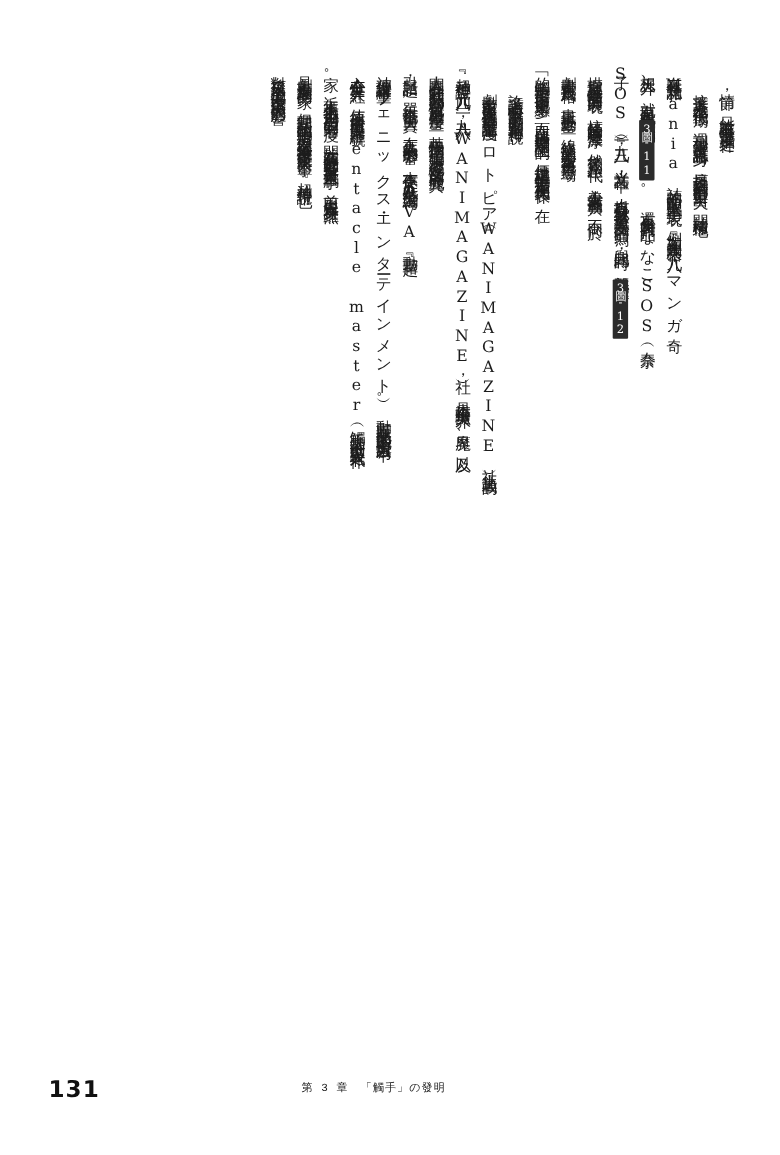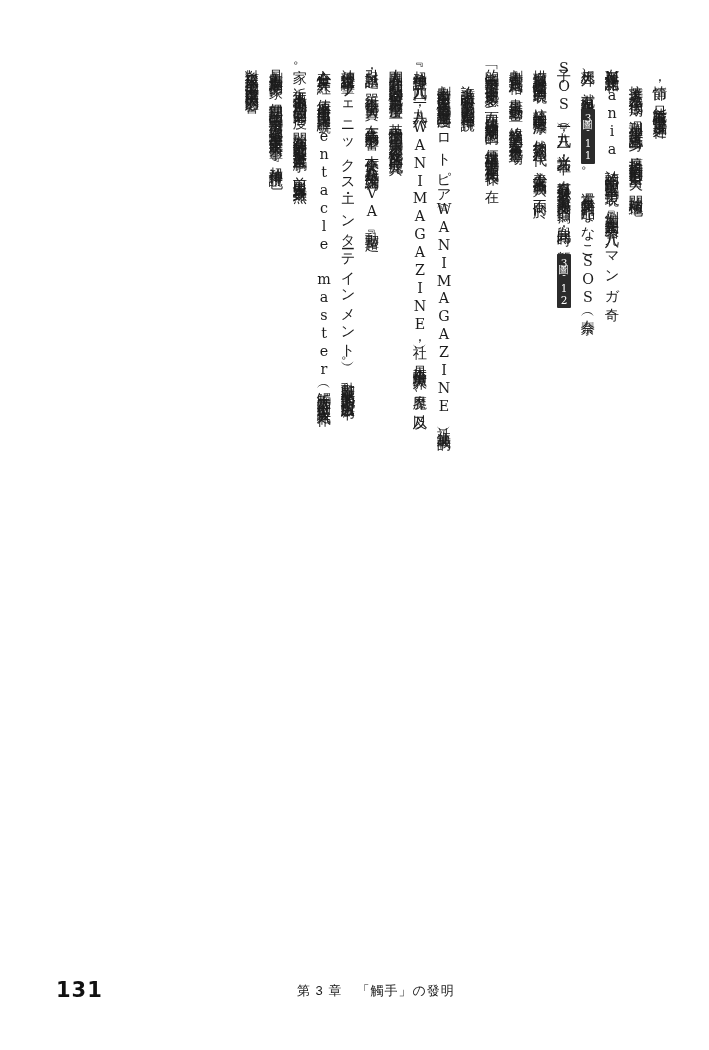--- a/index.html
+++ b/index.html
@@ -71,45 +71,44 @@
     padding: 2px 1px;
     letter-spacing: 0.5px;
     writing-mode: vertical-rl;
     text-orientation: upright;
     border-radius: 1px;
     margin: 1px 0;
   }
 
   .footer {
     position: absolute;
-    left: 12px;
+    left: 0;
     top: 978px;
     width: 660px;
     height: 40px;
   }
   .page-number {
     position: absolute;
     left: 44px;
     top: 0px;
     font-size: 21px;
     font-weight: bold;
     letter-spacing: 1px;
     font-family: "DejaVu Sans", "Liberation Sans", sans-serif;
     color: #111;
   }
   .chapter-label {
     position: absolute;
     left: 274px;
     top: 4px;
-    font-size: 13px;
+    font-size: 10px;
     letter-spacing: 1px;
     color: #1a1a1a;
-    font-family: Liberation Sans, sans-serif;
+    font-family: Liberation Mono, monospace;
     white-space: nowrap;
-    margin-left: 11px;
   }
 </style>
 </head>
 <body>
 
 <div class="page">
 
   <div class="body-area">
     <div class="col indent">情節，只能說真不愧是漫畫之神。</div>
     <div class="col indent">接著進入七〇年代後期，週刊少年漫畫雜誌出身，擅長科幻喜劇的吾妻日出夫，開始積極地</div>

